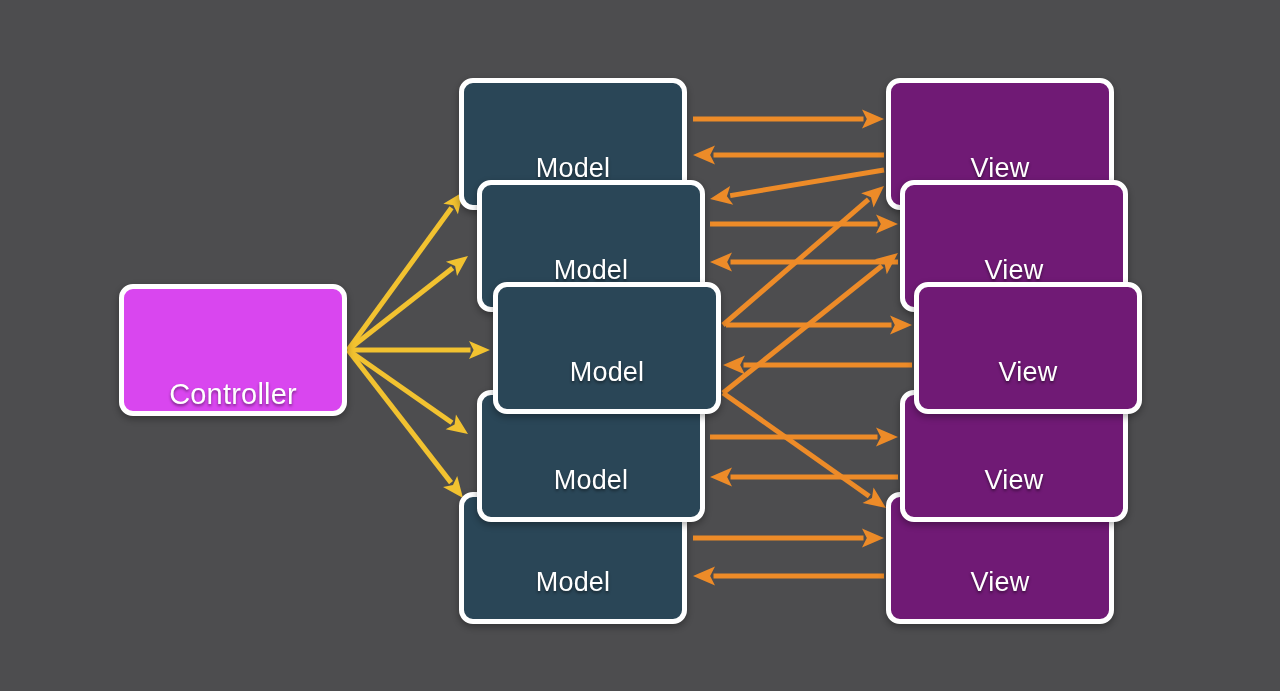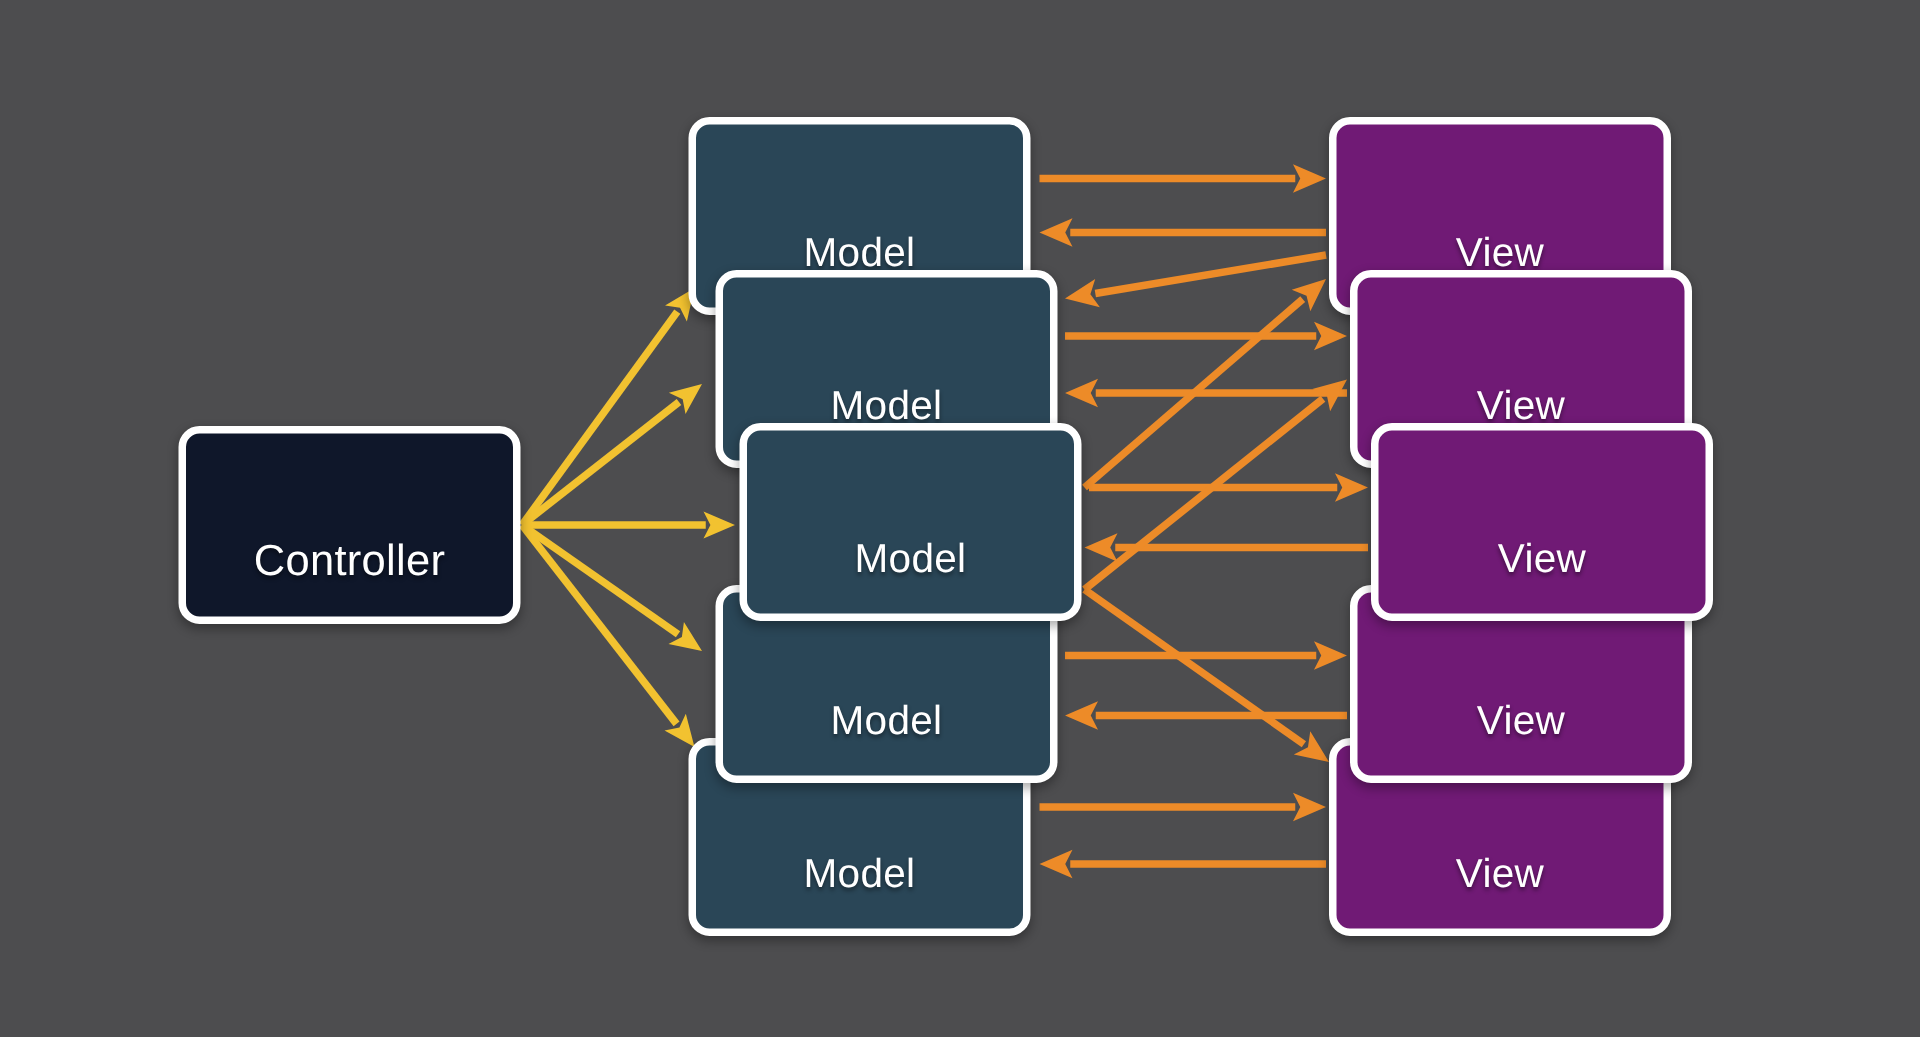--- a/index.html
+++ b/index.html
@@ -31,21 +31,22 @@
     border-radius: 14px;
     display: flex;
     align-items: center;
     justify-content: center;
     color: #ffffff;
     text-shadow: 0 2px 3px rgba(0,0,0,0.45);
     letter-spacing: 0.2px;
     box-shadow: 0 3px 7px rgba(0,0,0,0.33);
   }
   .node.controller {
-    background: #0f172a;
+    background: #d946ef;
+    align-items: flex-end;
   }
   .node.model {
     background: #2a4657;
   }
   .node.view {
     background: #701a75;
   }
   .node-label {
     pointer-events: none;
     white-space: nowrap;

